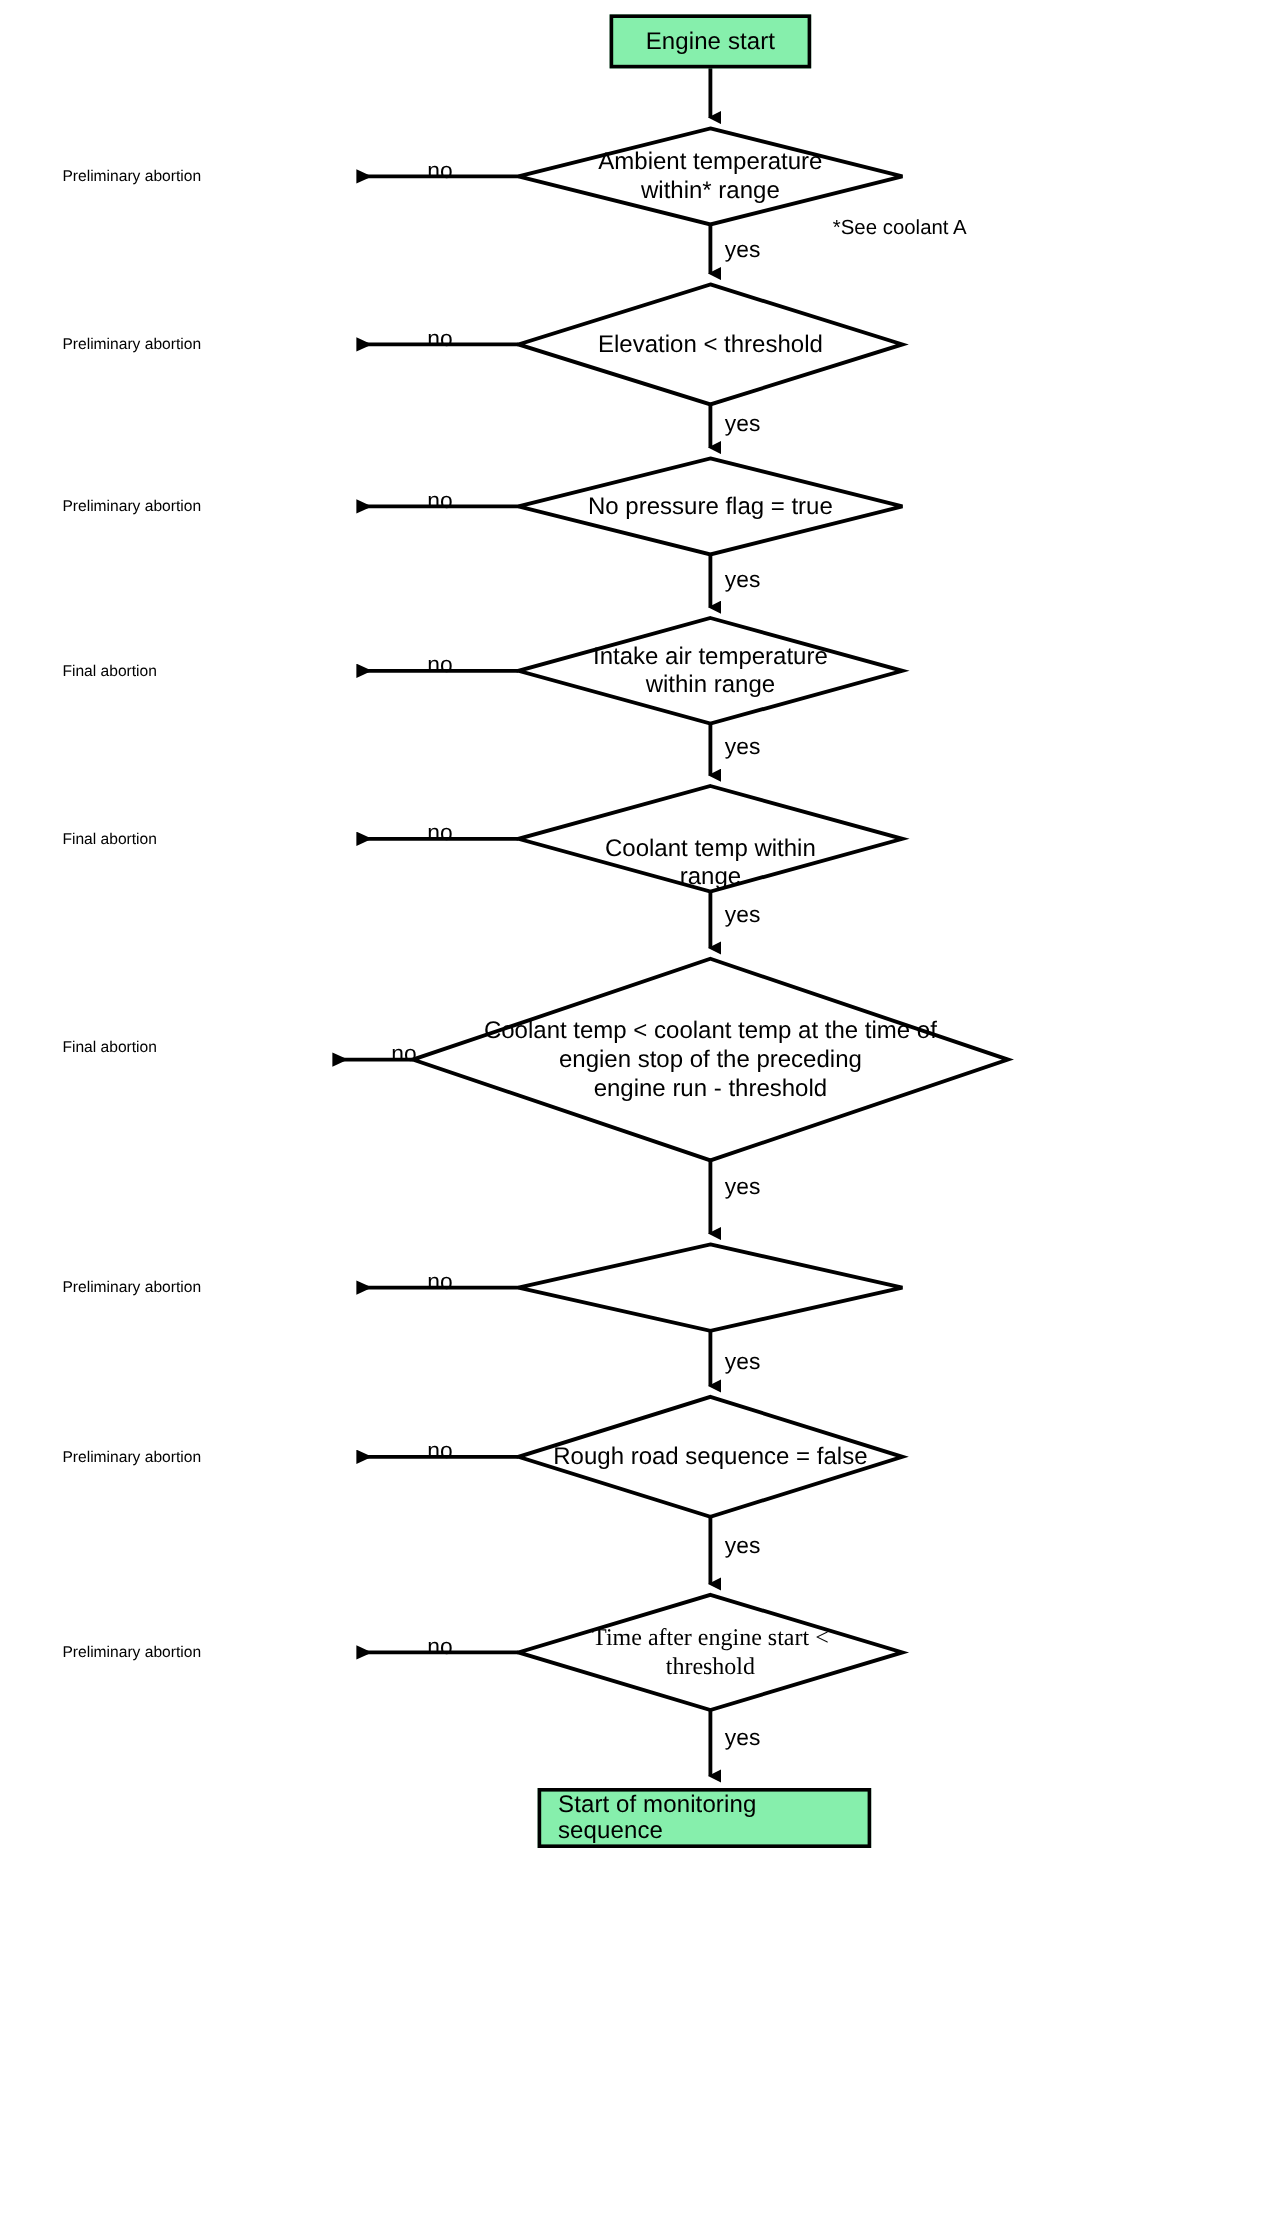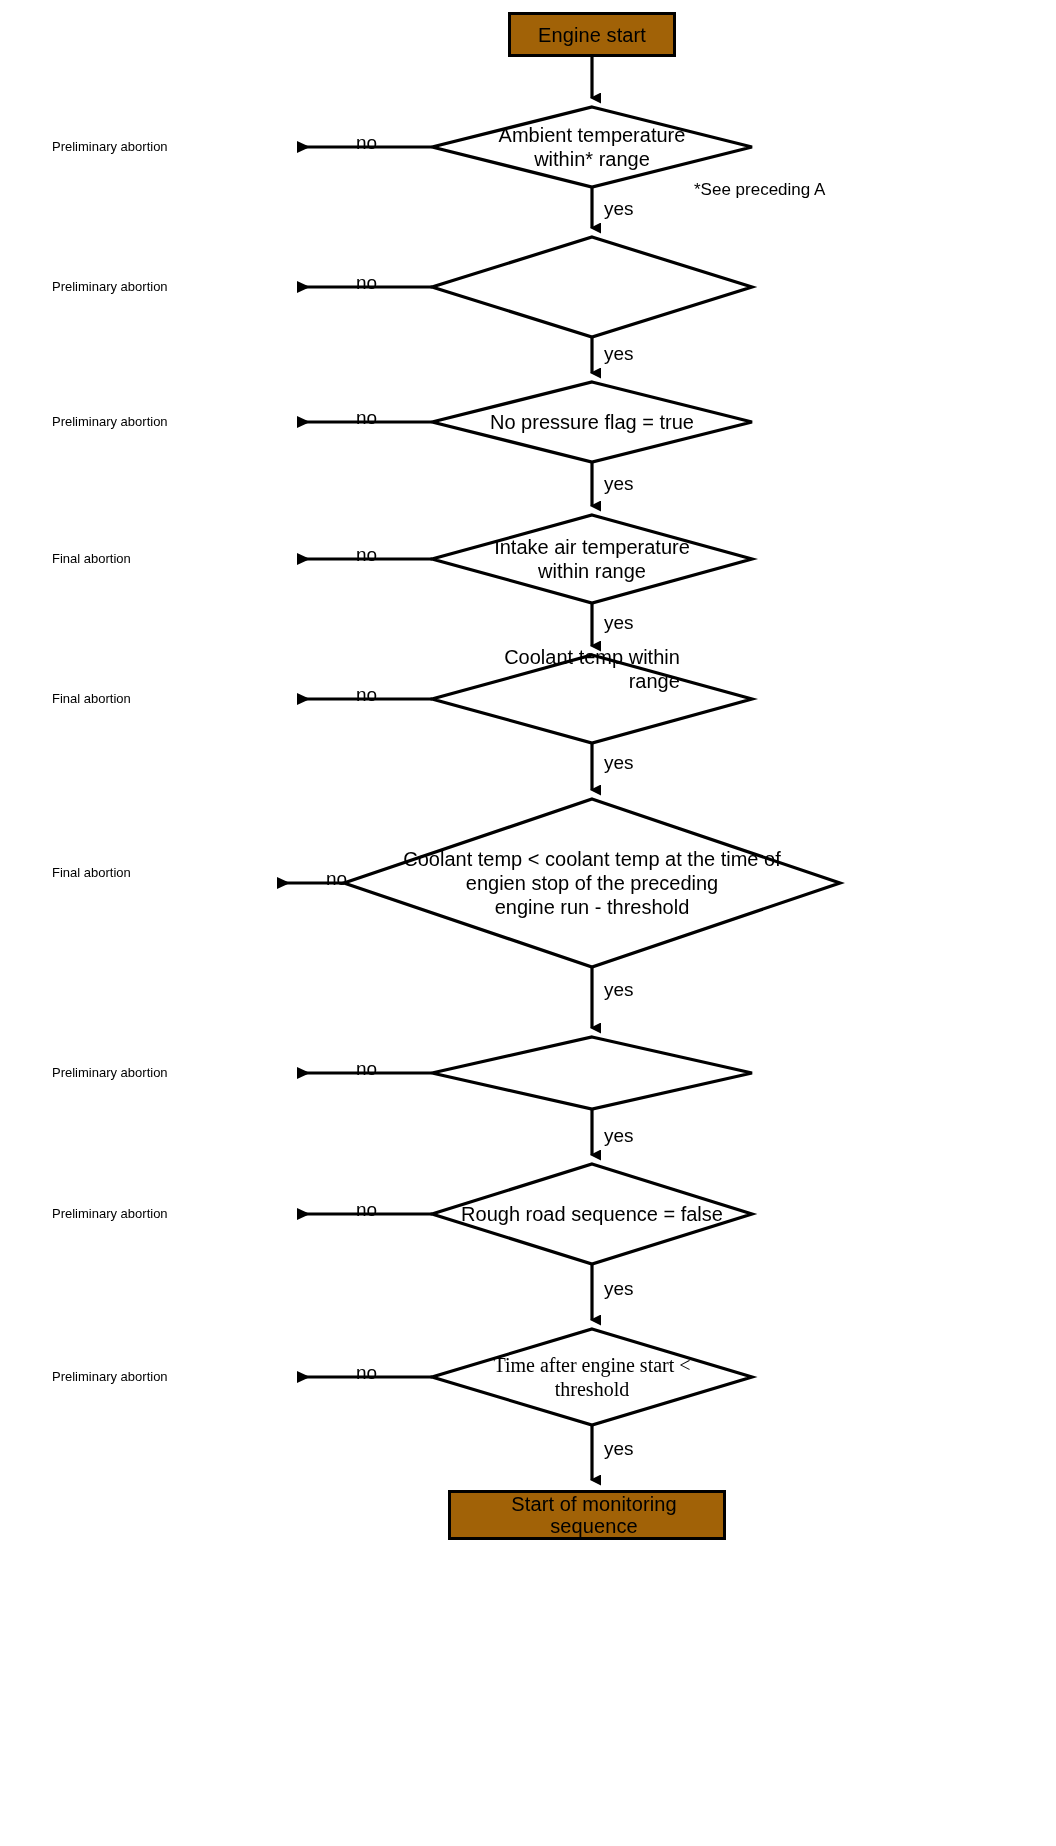--- a/index.html
+++ b/index.html
@@ -10,26 +10,25 @@
     -webkit-font-smoothing:none;
   }
   #stage{position:absolute;left:0;top:0;width:1056px;height:1846px;overflow:hidden;}
   #wires{position:absolute;left:0;top:0;width:1056px;height:1846px;}
 
   .node{position:absolute;box-sizing:border-box;}
 
   
   .termbox{
     border:3px solid #000;
-    background:#a16207;
+    background:#86efac;
     display:flex;align-items:center;justify-content:flex-start;
     font-size:20px;line-height:22px;
     padding-left:14px;
     letter-spacing:0.1px;
-    text-align:center;
   }
   .termbox.center{justify-content:center;padding-left:0;}
 
   
   .dtext{
     position:absolute;
     display:flex;align-items:center;justify-content:center;
     text-align:center;
     font-size:20px;line-height:24px;
     white-space:pre-line;
@@ -109,27 +108,28 @@
     </g>
   </svg>
 
   <div class="node termbox center" style="left:508px;top:12px;width:168px;height:45px;">
     <span>Engine start</span>
   </div>
 
   <div class="dtext" style="left:452px;top:119px;width:280px;height:56px;">Ambient temperature
 within* range</div>
 
+  <div class="dtext" style="left:452px;top:272px;width:280px;height:30px;">Elevation &lt; threshold</div>
 
   <div class="dtext" style="left:452px;top:407px;width:280px;height:30px;">No pressure flag = true</div>
 
   <div class="dtext" style="left:452px;top:531px;width:280px;height:56px;">Intake air temperature
 within range</div>
 
-  <div class="dtext" style="left:452px;top:641px;width:280px;height:56px;text-align:right;">Coolant temp within
+  <div class="dtext" style="left:452px;top:691px;width:280px;height:56px;">Coolant temp within
 range</div>
 
   <div class="dtext" style="left:382px;top:839px;width:420px;height:88px;">Coolant temp &lt; coolant temp at the time of
 engien stop of the preceding
 engine run - threshold</div>
 
 
   <div class="dtext" style="left:446px;top:1199px;width:292px;height:30px;">Rough road sequence = false</div>
 
   <div class="dtext" style="left:452px;top:1349px;width:280px;height:56px;font-family:Liberation Serif, serif;">Time after engine start &lt;
@@ -158,19 +158,19 @@
   <div class="edgelabel" style="left:604px;top:198px;">yes</div>
   <div class="edgelabel" style="left:604px;top:343px;">yes</div>
   <div class="edgelabel" style="left:604px;top:473px;">yes</div>
   <div class="edgelabel" style="left:604px;top:612px;">yes</div>
   <div class="edgelabel" style="left:604px;top:752px;">yes</div>
   <div class="edgelabel" style="left:604px;top:979px;">yes</div>
   <div class="edgelabel" style="left:604px;top:1125px;">yes</div>
   <div class="edgelabel" style="left:604px;top:1278px;">yes</div>
   <div class="edgelabel" style="left:604px;top:1438px;">yes</div>
 
-  <div class="note" style="left:694px;top:180px;">*See preceding A</div>
+  <div class="note" style="left:694px;top:180px;">*See coolant A</div>
 
   <div class="node termbox" style="left:448px;top:1490px;width:278px;height:50px;">
     <span>Start of monitoring sequence</span>
   </div>
 
 </div>
 
 </body></html>

